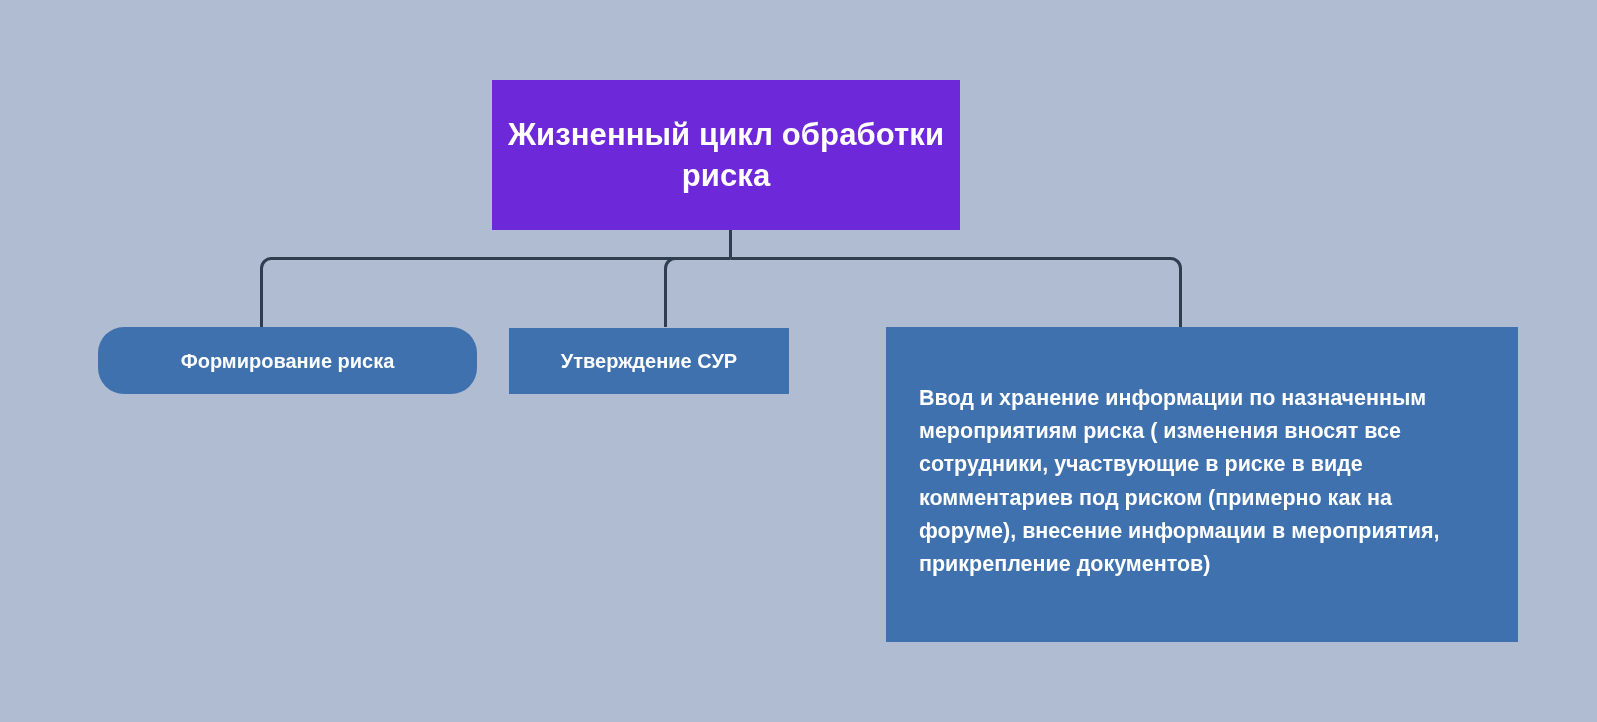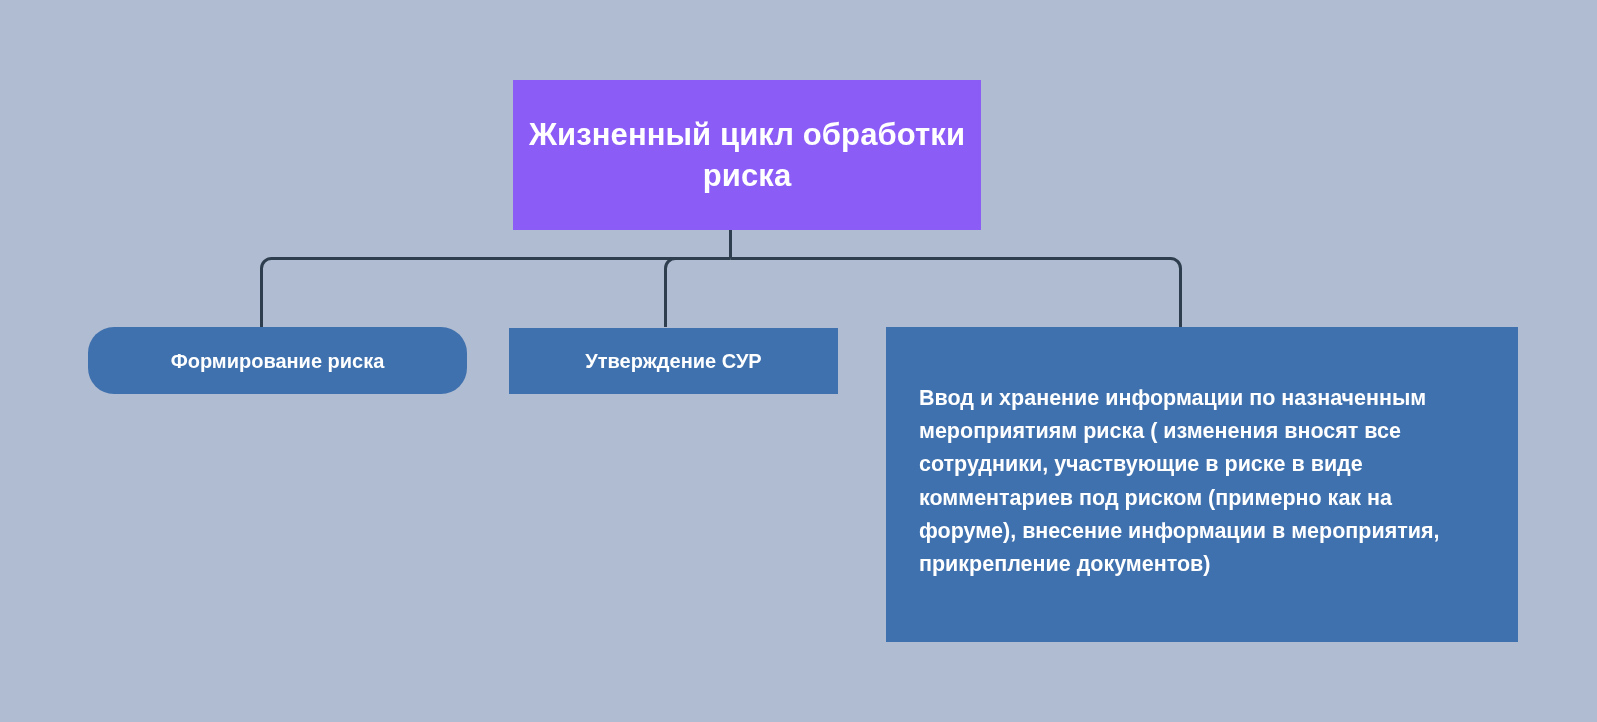--- a/index.html
+++ b/index.html
@@ -33,51 +33,50 @@
     align-items: center;
     color: #ffffff;
     font-weight: bold;
     -webkit-font-smoothing: antialiased;
   }
   #node-root {
     left: 492px;
     top: 80px;
     width: 468px;
     height: 150px;
-    background: #8b5cf6;
+    background: #6d28d9;
     justify-content: center;
     text-align: center;
     font-size: 31px;
     line-height: 1.33;
     letter-spacing: 0.1px;
-    margin-left: 21px;
   }
   #node-root .node-text {
     width: 100%;
     padding: 0 14px;
     box-sizing: border-box;
   }
   .node-child {
     background: #3f71ae;
   }
   #node-formation {
-    left: 88px;
+    left: 98px;
     top: 327px;
     width: 379px;
     height: 67px;
     justify-content: center;
     text-align: center;
     font-size: 20px;
     line-height: 1.3;
     border-radius: 26px;
   }
   #node-approval {
     left: 509px;
     top: 328px;
-    width: 329px;
+    width: 280px;
     height: 66px;
     justify-content: center;
     text-align: center;
     font-size: 20px;
     line-height: 1.3;
   }
   #node-storage {
     left: 886px;
     top: 327px;
     width: 632px;

